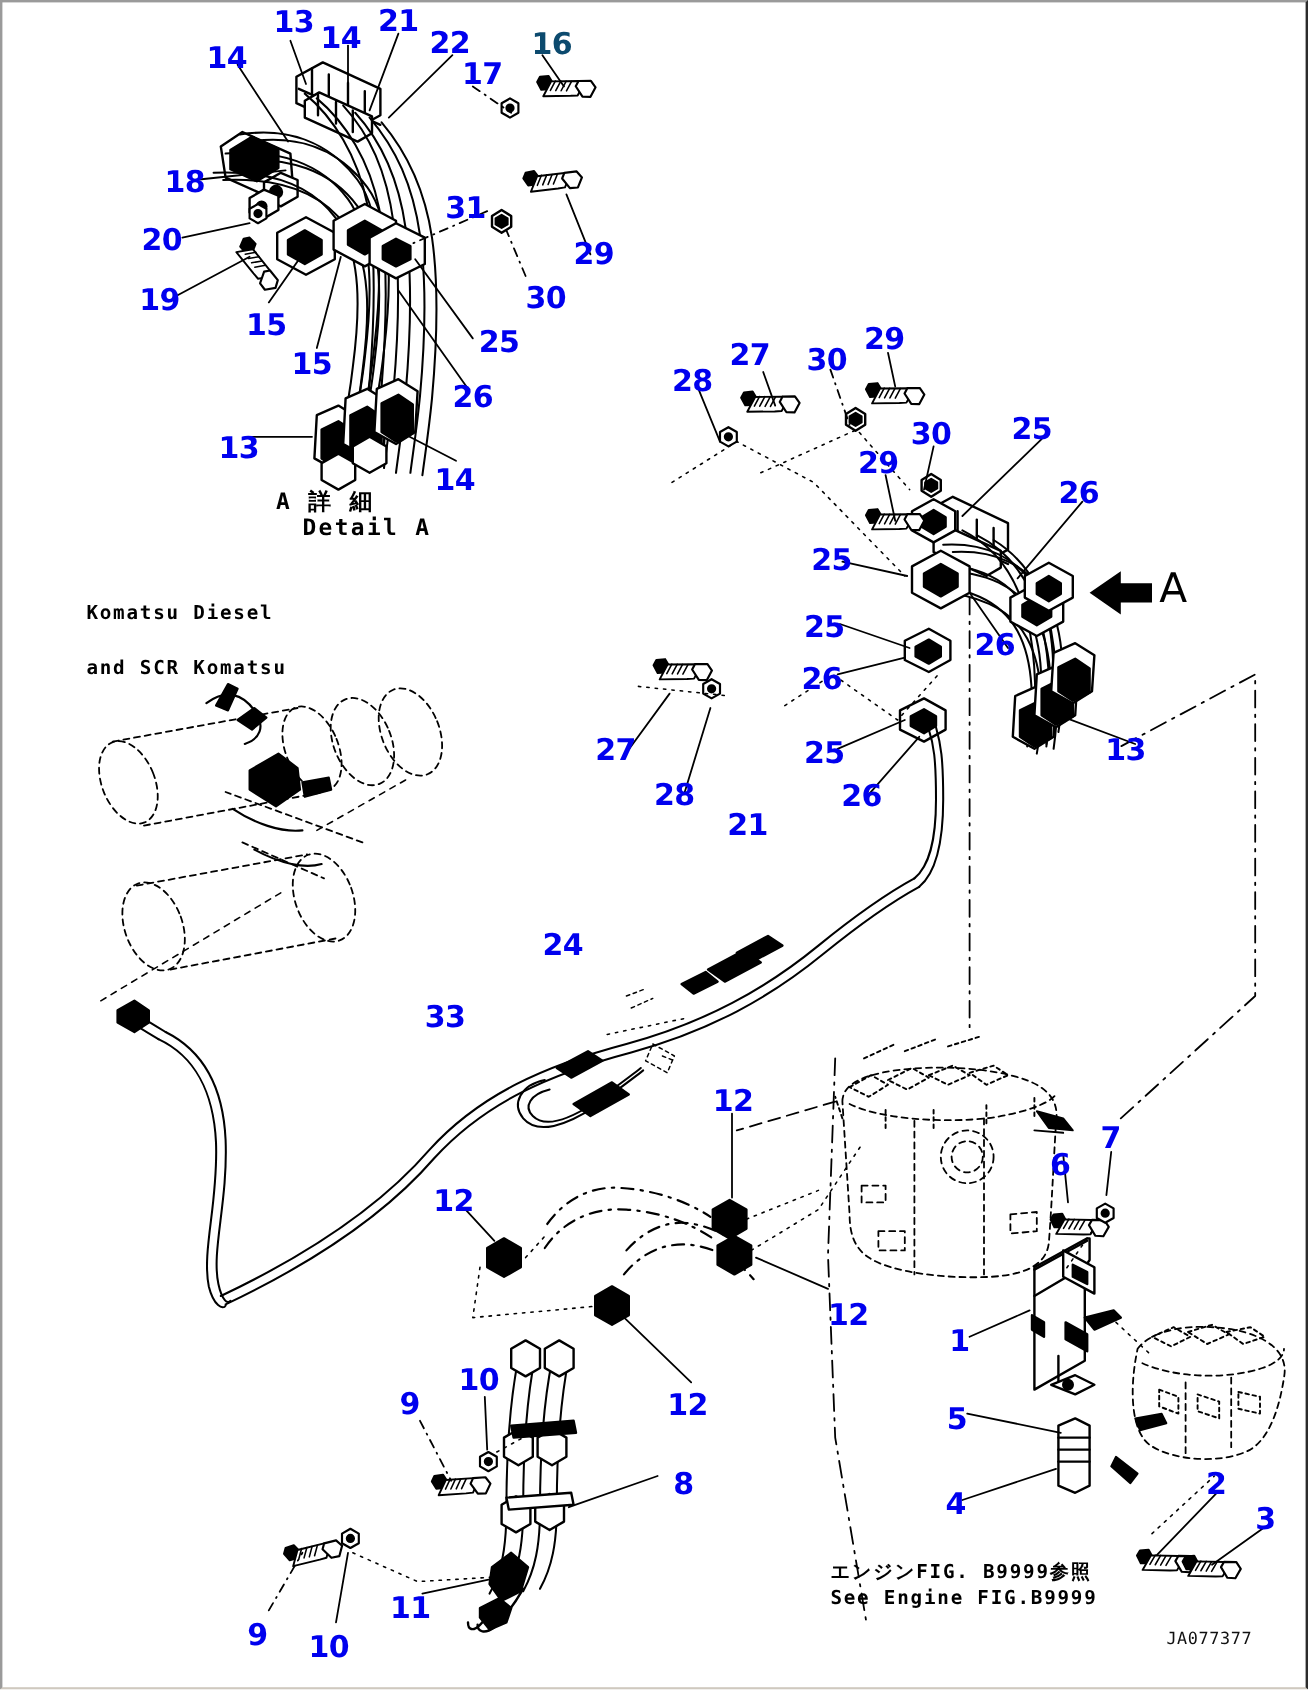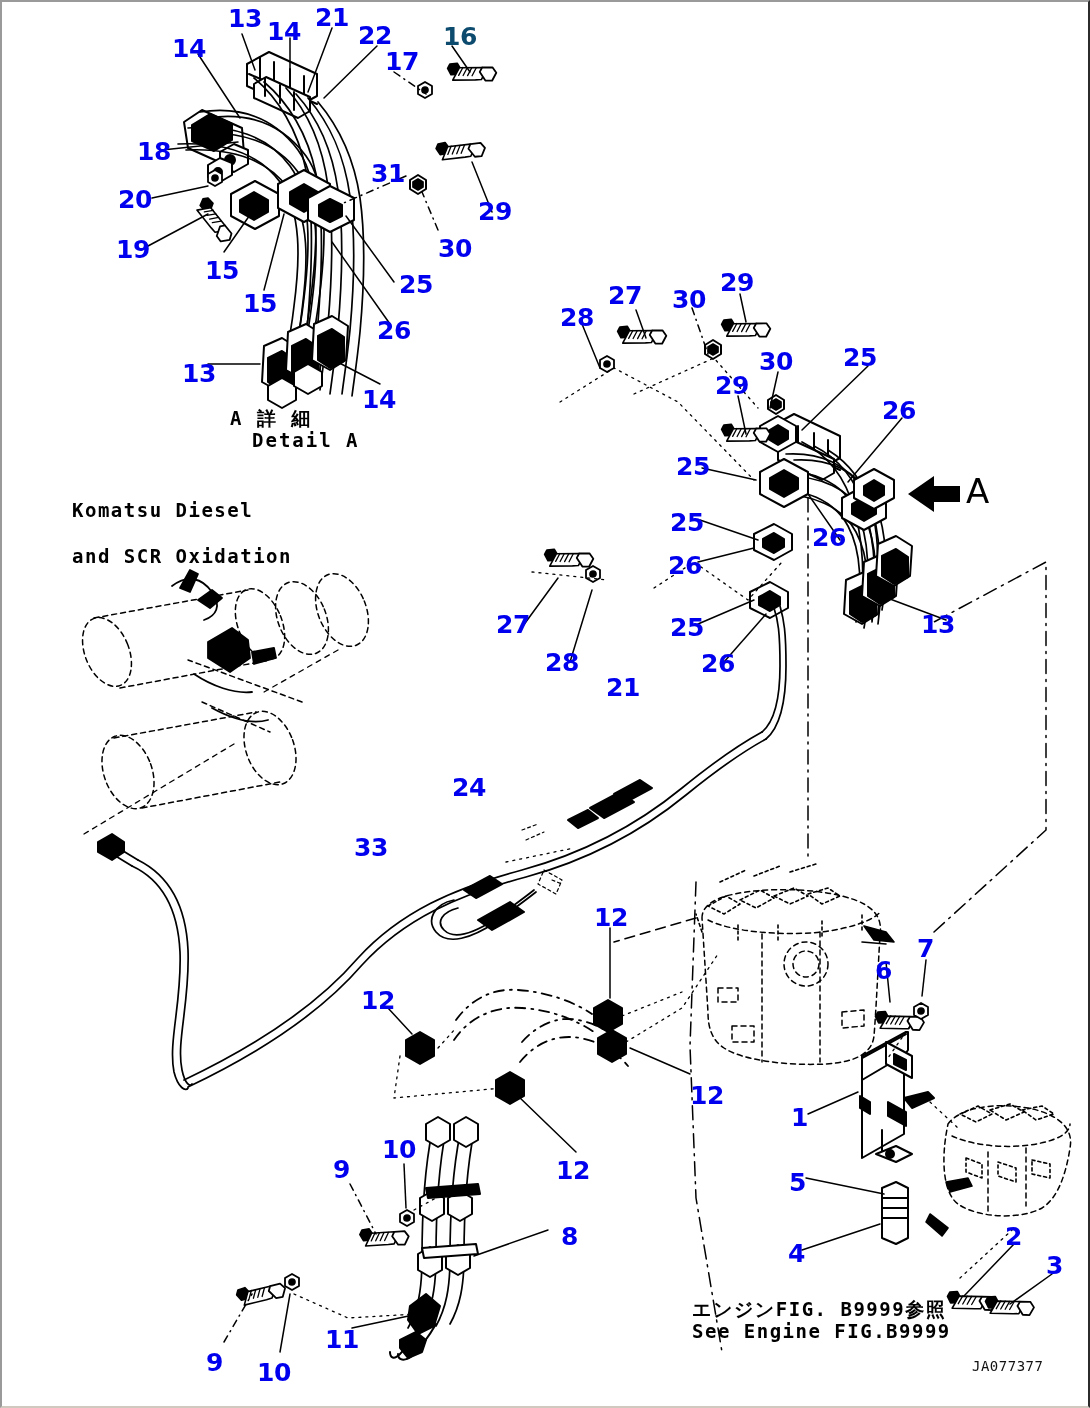--- a/index.html
+++ b/index.html
@@ -25,21 +25,21 @@
     line-height:25px;
     letter-spacing:-0.5px;
     white-space:nowrap;
     user-select:none;
   }
   .blocktext{
     position:absolute;
     color:#000;
     font-family:"DejaVu Sans Mono", monospace;
     font-weight:bold;
-    font-size:19px;
+    font-size:16px;
     line-height:23px;
     letter-spacing:1.5px;
     white-space:pre;
   }
   .detail-title{
     position:absolute;
     color:#000;
     font-family:"DejaVu Sans Mono", monospace;
     font-weight:bold;
     font-size:19px;
@@ -517,21 +517,21 @@
         <path d="M906,492 l26,-18 l0,10 l26,0 l0,16 l-26,0 l0,10 z"></path>
       </g>
 
     </g>
   </svg>
 
   <div class="detail-title" style="left:228px;top:405px;">A 詳 細</div>
   <div class="detail-title" style="left:226px;top:427px;margin-left:24px;">Detail A</div>
 
   <div class="blocktext" style="left:70px;top:497px;">Komatsu Diesel</div>
-  <div class="blocktext" style="left:70px;top:543px;">and SCR Oxidation</div>
+  <div class="blocktext" style="left:70px;top:543px;">and SCR Komatsu</div>
 
   <div class="blocktext" style="left:690px;top:1296px;">エンジンFIG. B9999参照</div>
   <div class="blocktext" style="left:690px;top:1318px;">See Engine FIG.B9999</div>
 
   <div class="drawno" style="left:970px;top:1356px;">JA077377</div>
 
   <div class="bigA" style="left:964px;top:472px;">A</div>
 
   <div id="callout-layer">
       <div class="callout" style="left: 226px; top: 4px; color: rgb(0, 0, 238);">13</div>

